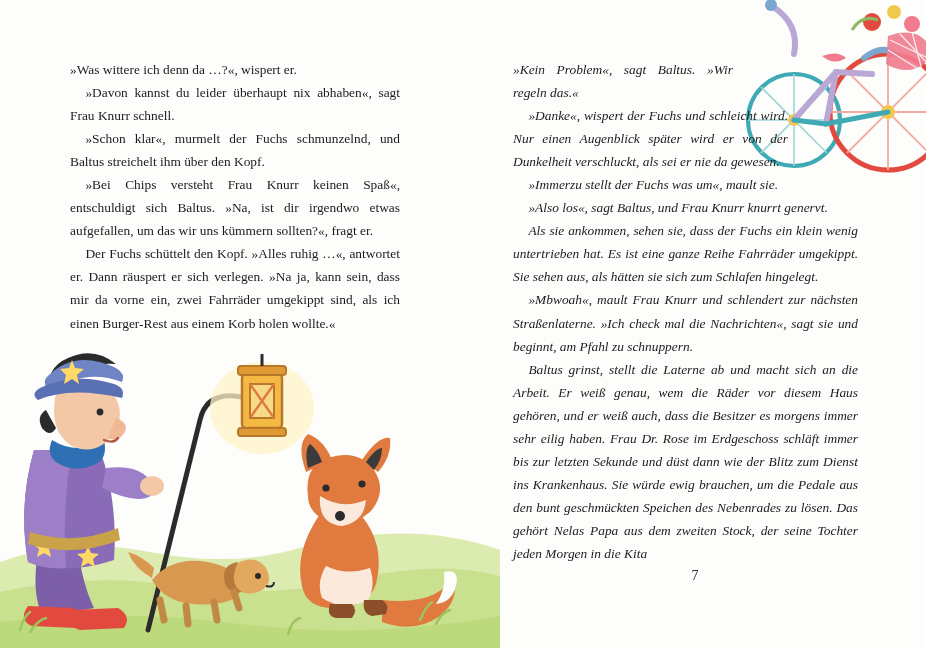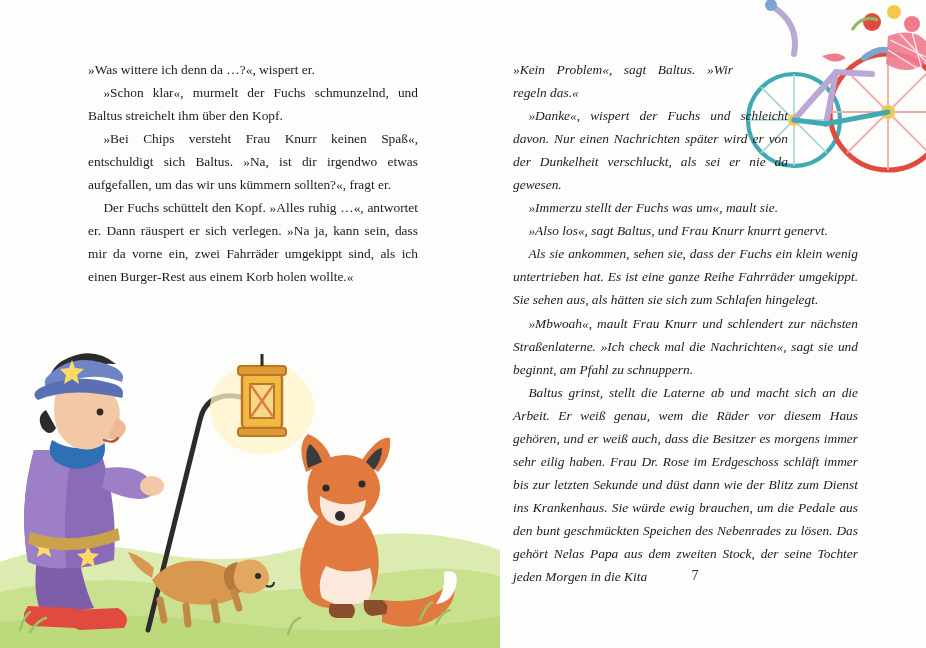--- a/index.html
+++ b/index.html
@@ -23,21 +23,20 @@
     line-height: 1.72;
     color: #1b1b1b;
     text-align: justify;
     text-justify: inter-word;
     hyphens: manual;
   }
   .col-left {
     left: 70px;
     top: 58px;
     width: 330px;
-    margin-left: 18px;
   }
   .col-right {
     left: 513px;
     top: 58px;
     width: 345px;
     font-style: italic;
   }
   .col p {
     margin: 0;
     text-indent: 1.15em;
@@ -137,28 +136,29 @@
         <path d="M176 30 q10 -16 26 -10" stroke="#8cb860" stroke-width="3" fill="none"></path>
       </g>
 
       <path d="M96 6 q28 18 22 48" stroke="#b9a7d6" stroke-width="6" fill="none" stroke-linecap="round"></path>
       <circle cx="95" cy="5" r="6" fill="#7aa7cf"></circle>
     </svg>
   </div>
 
   <div class="col col-left">
     <p class="noindent">»Was wittere ich denn da …?«, wispert er.</p>
+    <p>»Davon kannst du leider überhaupt nix abhaben«, sagt Frau Knurr schnell.</p>
     <p>»Schon klar«, murmelt der Fuchs schmunzelnd, und Baltus streichelt ihm über den Kopf.</p>
     <p>»Bei Chips versteht Frau Knurr keinen Spaß«, entschuldigt sich Baltus. »Na, ist dir irgendwo etwas aufgefallen, um das wir uns kümmern sollten?«, fragt er.</p>
     <p>Der Fuchs schüttelt den Kopf. »Alles ruhig …«, antwortet er. Dann räuspert er sich verlegen. »Na ja, kann sein, dass mir da vorne ein, zwei Fahrräder umgekippt sind, als ich einen Burger-Rest aus einem Korb holen wollte.«</p>
   </div>
 
   <div class="col col-right">
     <p class="noindent indent-block">»Kein Problem«, sagt Baltus. »Wir regeln das.«</p>
-    <p class="indent-block2">»Danke«, wispert der Fuchs und schleicht davon. Nur einen Nachrichten später wird er von der Dunkelheit verschluckt, als sei er nie da gewesen.</p>
+    <p class="indent-block2">»Danke«, wispert der Fuchs und schleicht wird. Nur einen Augenblick später wird er von der Dunkelheit verschluckt, als sei er nie da gewesen.</p>
     <p>»Immerzu stellt der Fuchs was um«, mault sie.</p>
     <p>»Also los«, sagt Baltus, und Frau Knurr knurrt genervt.</p>
     <p>Als sie ankommen, sehen sie, dass der Fuchs ein klein wenig untertrieben hat. Es ist eine ganze Reihe Fahrräder umgekippt. Sie sehen aus, als hätten sie sich zum Schlafen hingelegt.</p>
     <p>»Mbwoah«, mault Frau Knurr und schlendert zur nächsten Straßenlaterne. »Ich check mal die Nachrichten«, sagt sie und beginnt, am Pfahl zu schnuppern.</p>
     <p>Baltus grinst, stellt die Laterne ab und macht sich an die Arbeit. Er weiß genau, wem die Räder vor diesem Haus gehören, und er weiß auch, dass die Besitzer es morgens immer sehr eilig haben. Frau Dr. Rose im Erdgeschoss schläft immer bis zur letzten Sekunde und düst dann wie der Blitz zum Dienst ins Krankenhaus. Sie würde ewig brauchen, um die Pedale aus den bunt geschmückten Speichen des Nebenrades zu lösen. Das gehört Nelas Papa aus dem zweiten Stock, der seine Tochter jeden Morgen in die Kita</p>
   </div>
 
   <div class="page-number">7</div>
 
   <div class="illo-left">

